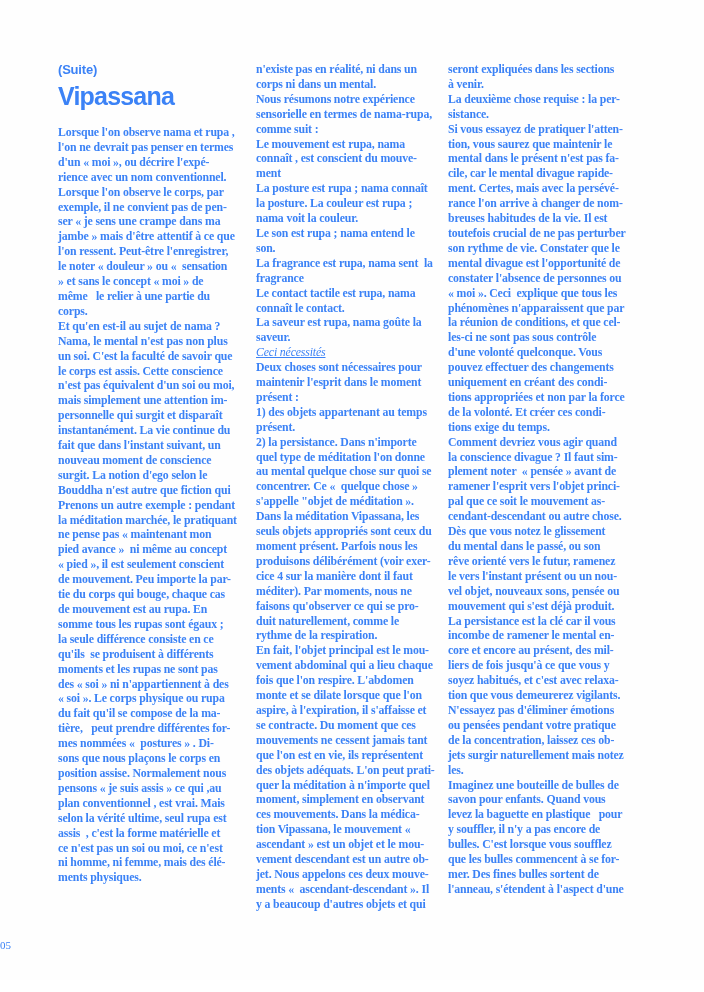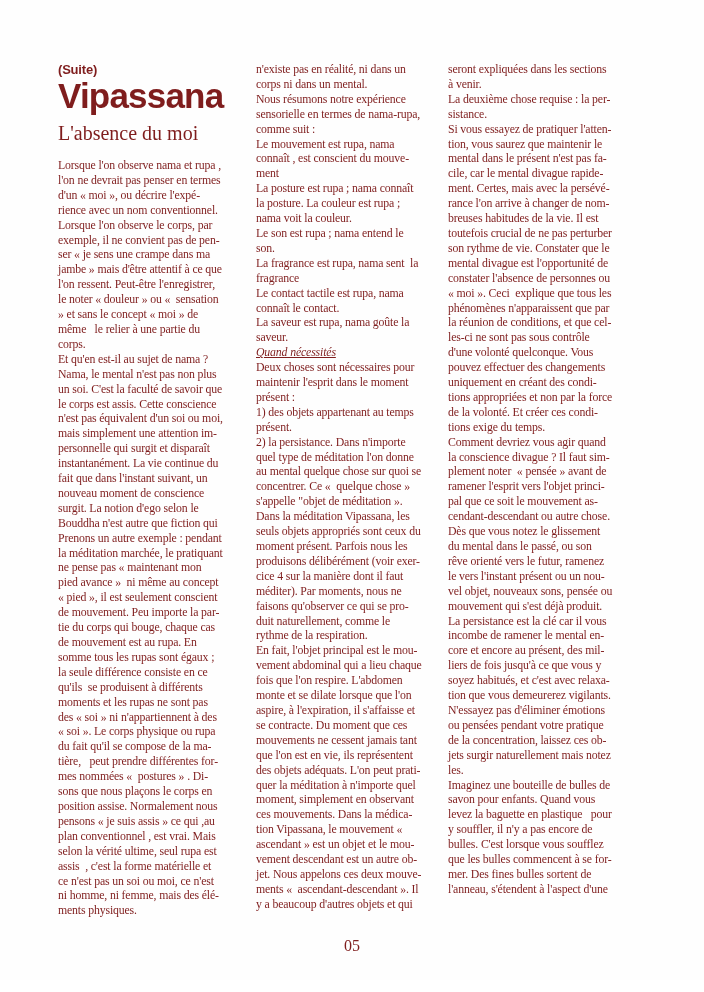--- a/index.html
+++ b/index.html
@@ -5,21 +5,21 @@
   html, body {
     margin: 0;
     padding: 0;
     background: #ffffff;
   }
   .page {
     position: relative;
     width: 704px;
     height: 980px;
     background: #fefefe;
-    color: #7f1d1d;
+    color: #3b82f6;
     font-family: "Liberation Serif", serif;
     overflow: hidden;
   }
   .col {
     position: absolute;
     top: 62px;
     width: 192px;
   }
   .col-1 { left: 58px; }
   .col-2 { left: 256px; }
@@ -28,68 +28,68 @@
   .suite-label {
     font-family: "Liberation Sans", sans-serif;
     font-weight: bold;
     font-size: 13px;
     line-height: 16px;
     letter-spacing: -0.2px;
   }
   .article-title {
     font-family: "Liberation Sans", sans-serif;
     font-weight: bold;
-    font-size: 35px;
+    font-size: 25px;
     line-height: 34px;
     letter-spacing: -0.8px;
     margin: 1px 0 8px 0;
   }
   .article-subtitle {
     font-family: "Liberation Serif", serif;
     font-weight: normal;
     font-size: 20px;
     line-height: 25px;
     margin: 5px 0 0 0;
   }
   .body-text {
     margin: 0;
     font-size: 11.8px;
     line-height: 14.9px;
     letter-spacing: -0.15px;
     white-space: pre;
+    font-weight: bold;
   }
   .first-body { margin-top: 12px; }
   .subhead {
     margin: 0;
     font-size: 11.8px;
     line-height: 14.9px;
     letter-spacing: -0.15px;
     font-style: italic;
     text-decoration: underline;
   }
   .page-number {
     position: absolute;
     left: 0;
     top: 938px;
     width: 704px;
-    text-align: center;
-    font-size: 16px;
+    text-align: left;
+    font-size: 11px;
     line-height: 15px;
   }
 </style>
 </head>
 <body>
 
 <div class="page">
 
   <div class="col col-1">
     <div>
       <div class="suite-label">(Suite)</div>
       <h1 class="article-title">Vipassana</h1>
-      <h2 class="article-subtitle">L'absence du moi</h2>
     </div>
     <p class="body-text first-body">Lorsque l'on observe nama et rupa ,
 l'on ne devrait pas penser en termes
 d'un « moi », ou décrire l'expé-
 rience avec un nom conventionnel.
 Lorsque l'on observe le corps, par
 exemple, il ne convient pas de pen-
 ser « je sens une crampe dans ma
 jambe » mais d'être attentif à ce que
 l'on ressent. Peut-être l'enregistrer,
@@ -150,21 +150,21 @@
 la posture. La couleur est rupa ;
 nama voit la couleur.
 Le son est rupa ; nama entend le
 son.
 La fragrance est rupa, nama sent  la
 fragrance
 Le contact tactile est rupa, nama
 connaît le contact.
 La saveur est rupa, nama goûte la
 saveur.</p>
-    <p class="subhead">Quand nécessités</p>
+    <p class="subhead">Ceci nécessités</p>
     <p class="body-text">Deux choses sont nécessaires pour
 maintenir l'esprit dans le moment
 présent :
 1) des objets appartenant au temps
 présent.
 2) la persistance. Dans n'importe
 quel type de méditation l'on donne
 au mental quelque chose sur quoi se
 concentrer. Ce «  quelque chose »
 s'appelle "objet de méditation ».

